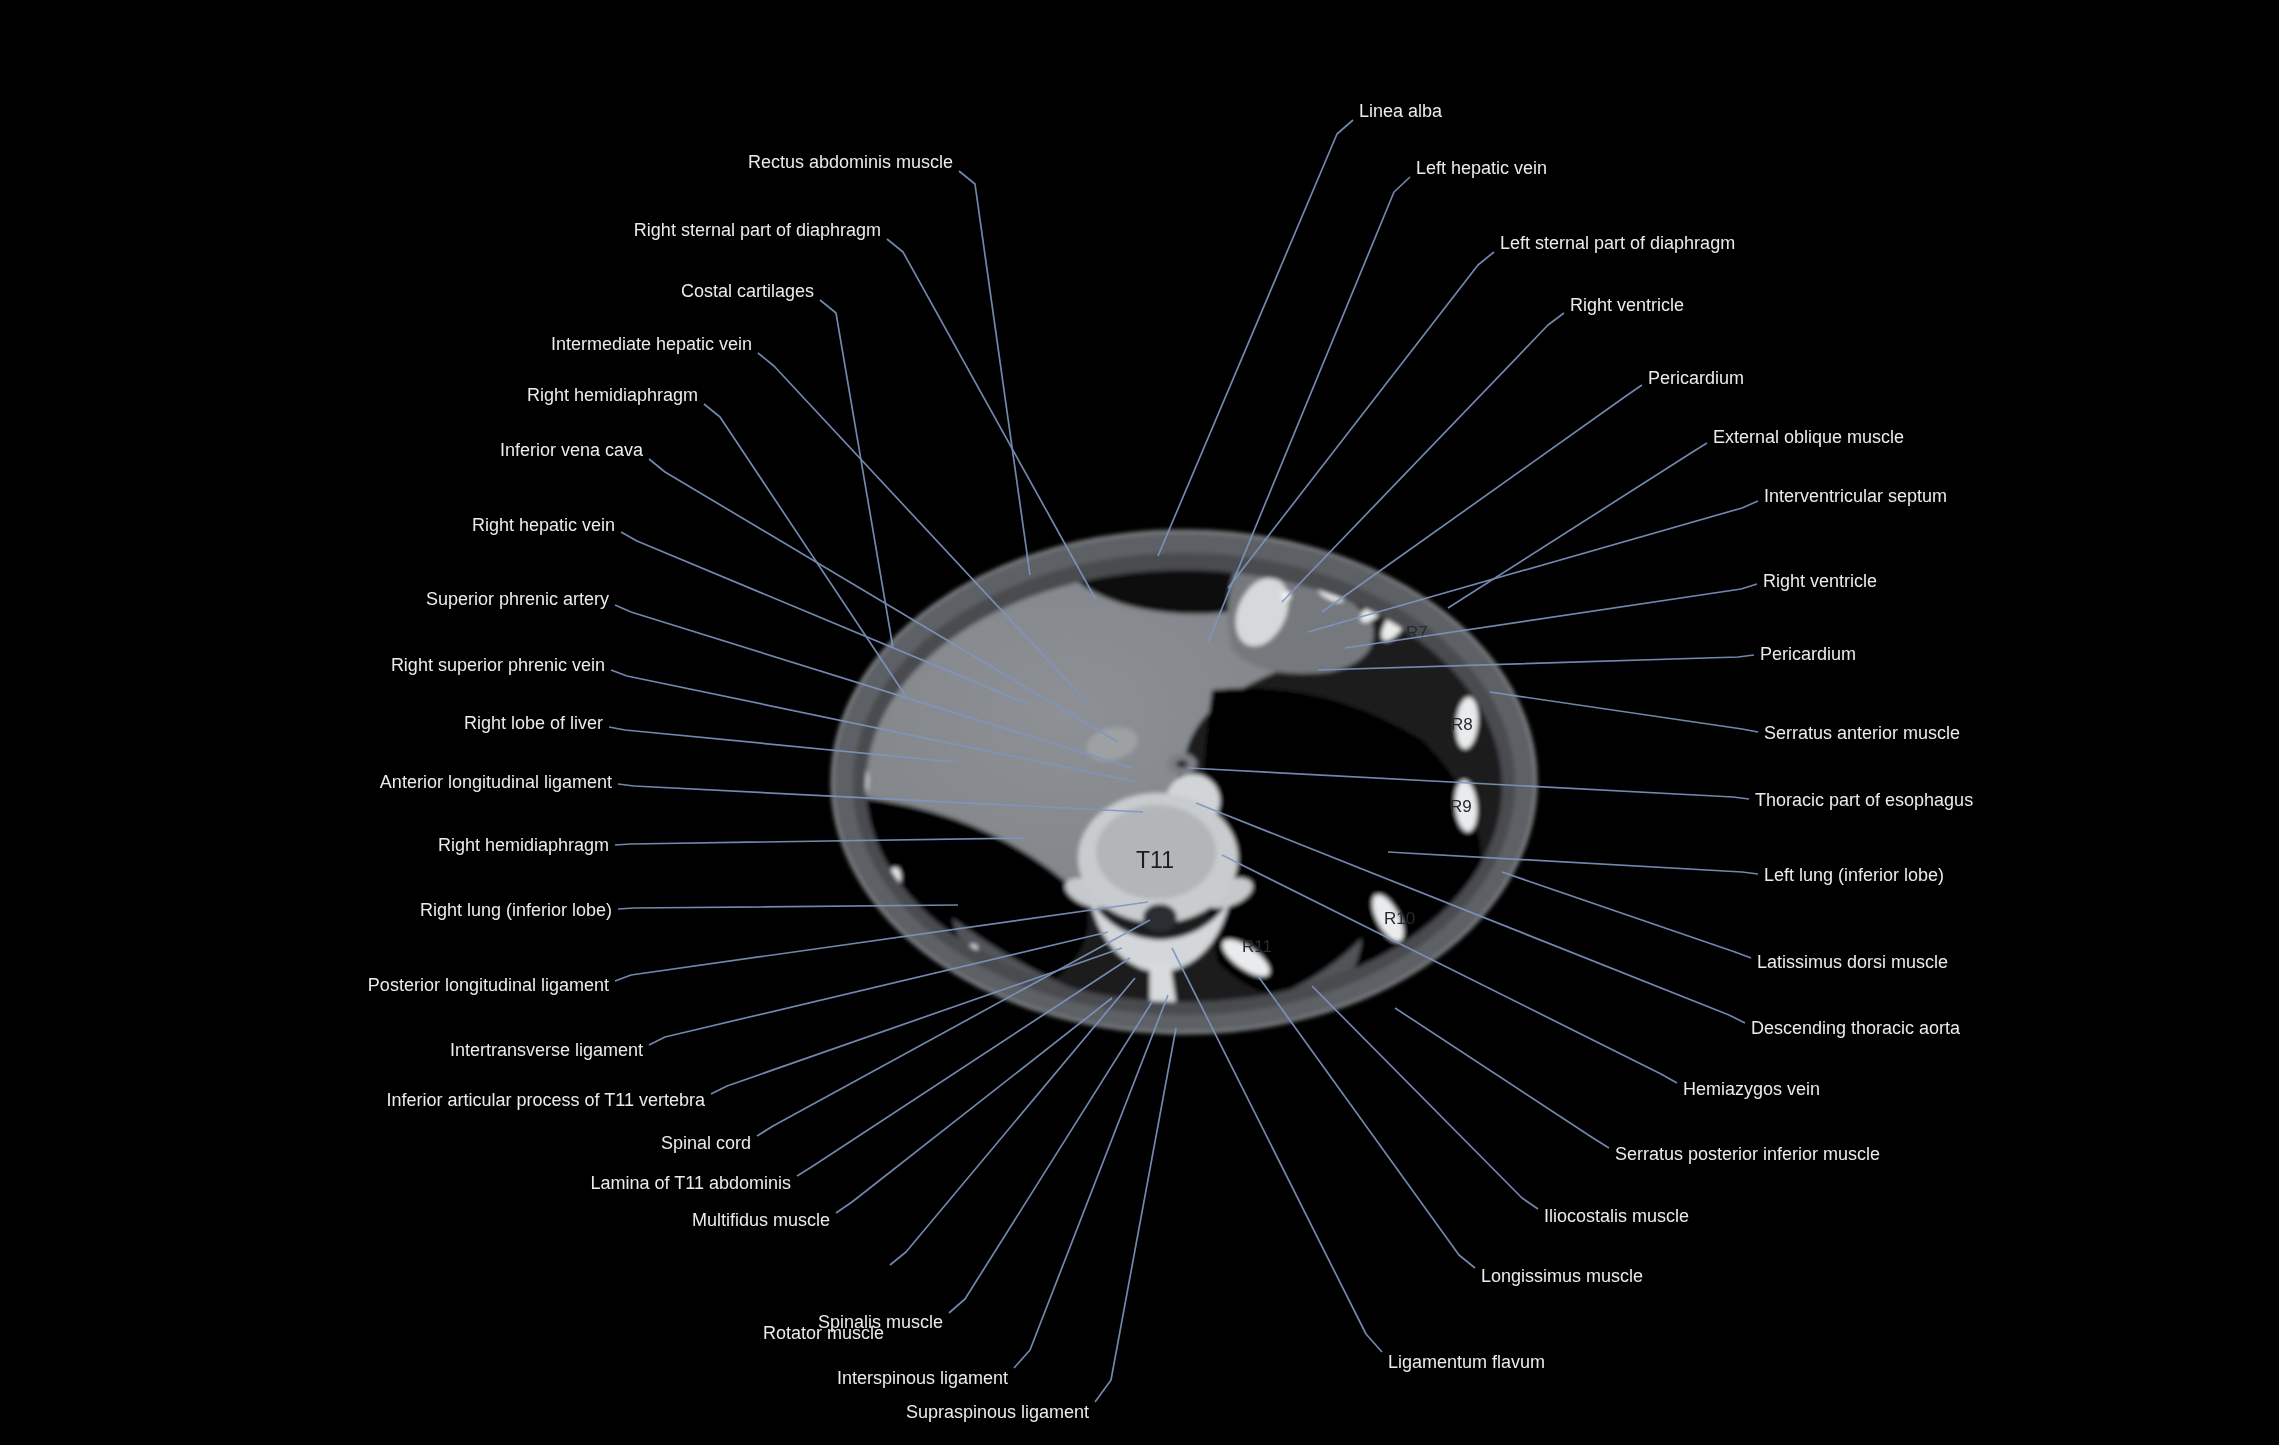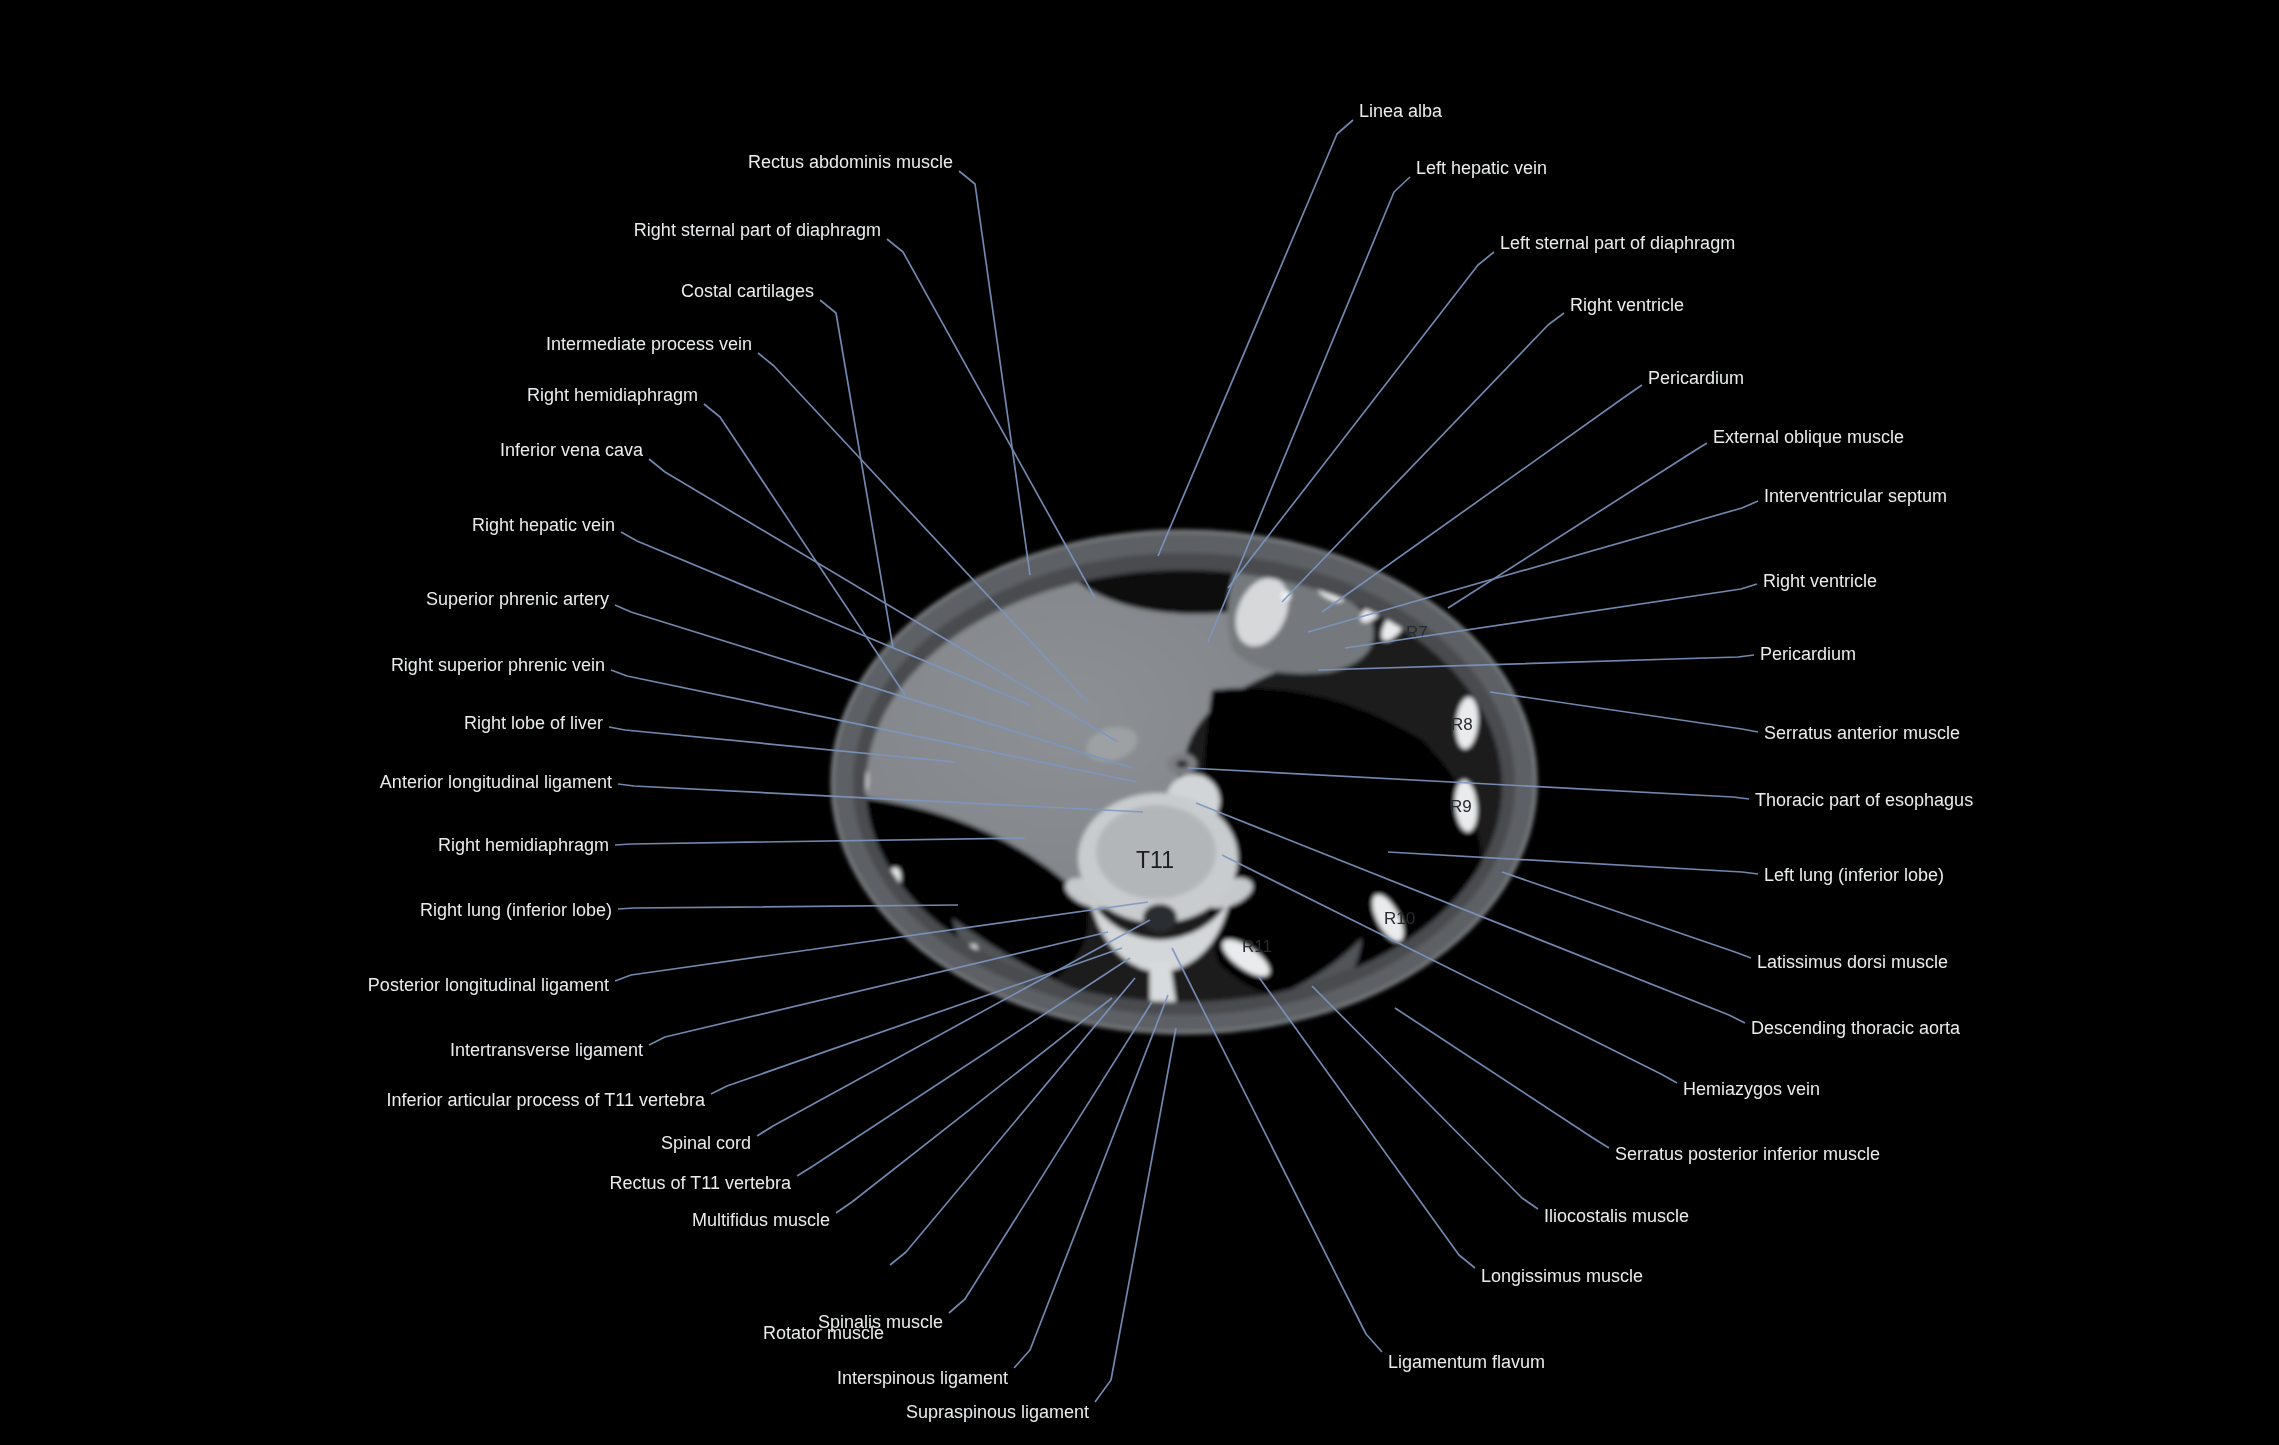--- a/index.html
+++ b/index.html
@@ -125,35 +125,35 @@
     <polyline points="1609,1148 1593,1138 1395,1008"></polyline>
     <polyline points="1538,1209 1522,1198 1312,986"></polyline>
     <polyline points="1475,1268 1459,1255 1258,976"></polyline>
     <polyline points="1382,1352 1366,1334 1172,948"></polyline>
   </g>
 </svg>
 
 <div class="lbl left" style="right:1326px;top:149px">Rectus abdominis muscle</div>
 <div class="lbl left" style="right:1398px;top:217px">Right sternal part of diaphragm</div>
 <div class="lbl left" style="right:1465px;top:278px">Costal cartilages</div>
-<div class="lbl left" style="right:1527px;top:331px">Intermediate process vein</div>
+<div class="lbl left" style="right:1527px;top:331px">Intermediate hepatic vein</div>
 <div class="lbl left" style="right:1581px;top:382px">Right hemidiaphragm</div>
 <div class="lbl left" style="right:1636px;top:437px">Inferior vena cava</div>
 <div class="lbl left" style="right:1664px;top:512px">Right hepatic vein</div>
 <div class="lbl left" style="right:1670px;top:586px">Superior phrenic artery</div>
 <div class="lbl left" style="right:1674px;top:652px">Right superior phrenic vein</div>
 <div class="lbl left" style="right:1676px;top:710px">Right lobe of liver</div>
 <div class="lbl left" style="right:1667px;top:769px">Anterior longitudinal ligament</div>
 <div class="lbl left" style="right:1670px;top:832px">Right hemidiaphragm</div>
 <div class="lbl left" style="right:1667px;top:897px">Right lung (inferior lobe)</div>
 <div class="lbl left" style="right:1670px;top:972px">Posterior longitudinal ligament</div>
 <div class="lbl left" style="right:1636px;top:1037px">Intertransverse ligament</div>
 <div class="lbl left" style="right:1574px;top:1087px">Inferior articular process of T11 vertebra</div>
 <div class="lbl left" style="right:1528px;top:1130px">Spinal cord</div>
-<div class="lbl left" style="right:1488px;top:1170px">Rectus of T11 vertebra</div>
+<div class="lbl left" style="right:1488px;top:1170px">Lamina of T11 abdominis</div>
 <div class="lbl left" style="right:1449px;top:1207px">Multifidus muscle</div>
 <div class="lbl left" style="right:1395px;top:1320px">Rotator muscle</div>
 <div class="lbl left" style="right:1336px;top:1309px">Spinalis muscle</div>
 <div class="lbl left" style="right:1271px;top:1365px">Interspinous ligament</div>
 <div class="lbl left" style="right:1190px;top:1399px">Supraspinous ligament</div>
 
 <div class="lbl" style="left:1359px;top:98px">Linea alba</div>
 <div class="lbl" style="left:1416px;top:155px">Left hepatic vein</div>
 <div class="lbl" style="left:1500px;top:230px">Left sternal part of diaphragm</div>
 <div class="lbl" style="left:1570px;top:292px">Right ventricle</div>

